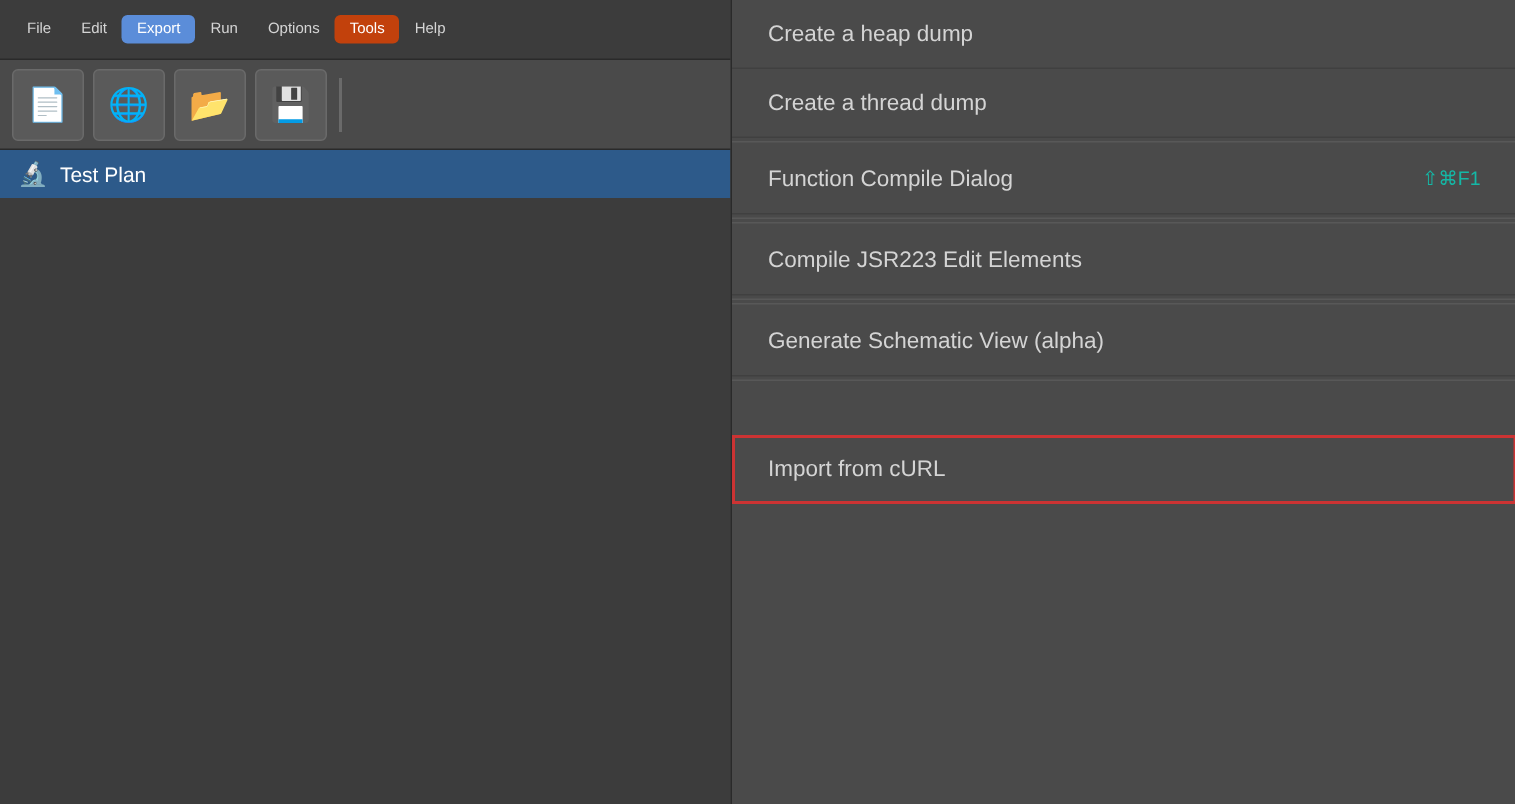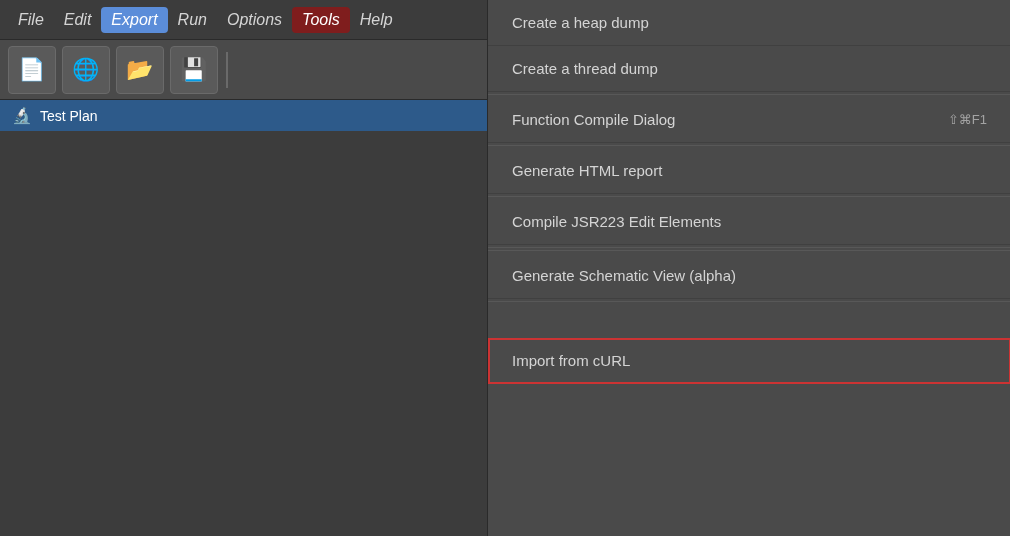--- a/index.html
+++ b/index.html
@@ -16,25 +16,24 @@
     .menubar {
       display: flex;
       align-items: center;
       background: #3c3c3c;
       height: 40px;
       padding: 0 8px;
       border-bottom: 1px solid #2a2a2a;
     }
     .menubar-item {
       color: #d4d4d4;
-      font-size: 16px;
+      font-size: 10px;
       padding: 4px 10px;
       cursor: pointer;
       border-radius: 4px;
-      font-style: italic;
     }
     .menubar-item.search-item {
       background: #5b8dd9;
       color: #fff;
     }
 
     
     .toolbar {
       display: flex;
       align-items: center;
@@ -106,46 +105,46 @@
       background: #4a4a4a;
       border-left: 1px solid #2a2a2a;
       z-index: 100;
     }
     .dropdown-menu {
       background: #4a4a4a;
       min-width: 523px;
     }
     .menu-item {
       display: flex;
-      align-items: center;
+      align-items: flex-start;
       justify-content: space-between;
       padding: 14px 24px;
       color: #d4d4d4;
       font-size: 15px;
       cursor: pointer;
       border-bottom: 1px solid #404040;
     }
     .menu-item.highlighted {
       outline: 2px solid #cc3333;
       outline-offset: -2px;
       margin-top: 36px;
     }
     .menu-item .shortcut {
-      color: #a3a3a3;
+      color: #14b8a6;
       font-size: 13px;
     }
     .menu-separator {
       height: 1px;
       background: #585858;
       margin: 2px 0;
     }
 
     
     .tools-active {
-      background: #7f1d1d;
+      background: #c2410c;
       color: #fff !important;
     }
   </style>
 </head>
 <body>
 
 <div class="menubar">
   <div class="menubar-item">File</div>
   <div class="menubar-item">Edit</div>
   <div class="menubar-item search-item">Export</div>
@@ -189,24 +188,20 @@
     <div class="menu-item">
       <span>Create a thread dump</span>
       <span class="shortcut"></span>
     </div>
     <div class="menu-separator"></div>
     <div class="menu-item">
       <span>Function Compile Dialog</span>
       <span class="shortcut">⇧⌘F1</span>
     </div>
     <div class="menu-separator"></div>
-    <div class="menu-item">
-      <span>Generate HTML report</span>
-      <span class="shortcut"></span>
-    </div>
     <div class="menu-separator"></div>
     <div class="menu-item">
       <span>Compile JSR223 Edit Elements</span>
       <span class="shortcut"></span>
     </div>
     <div class="menu-separator"></div>
     <div class="menu-separator"></div>
     <div class="menu-item">
       <span>Generate Schematic View (alpha)</span>
       <span class="shortcut"></span>

